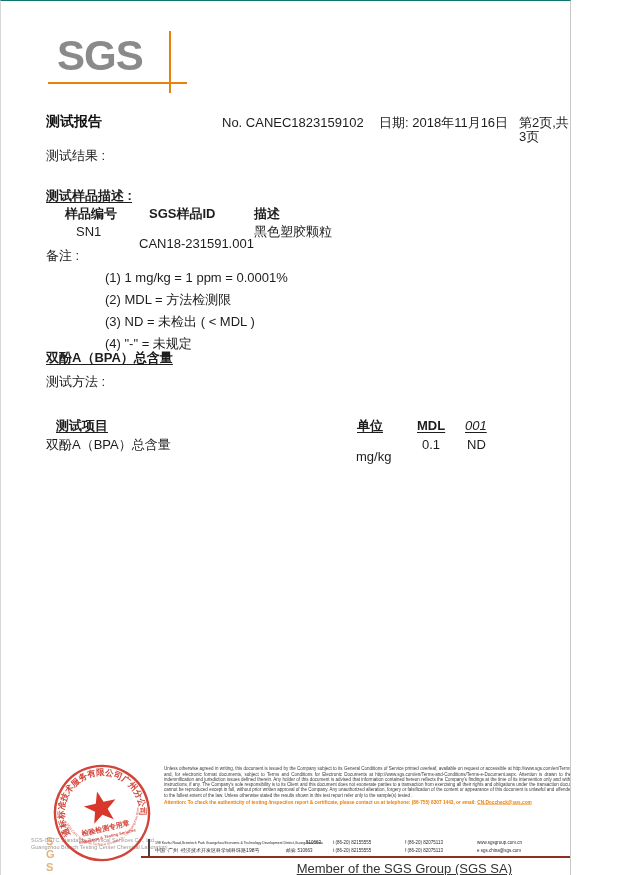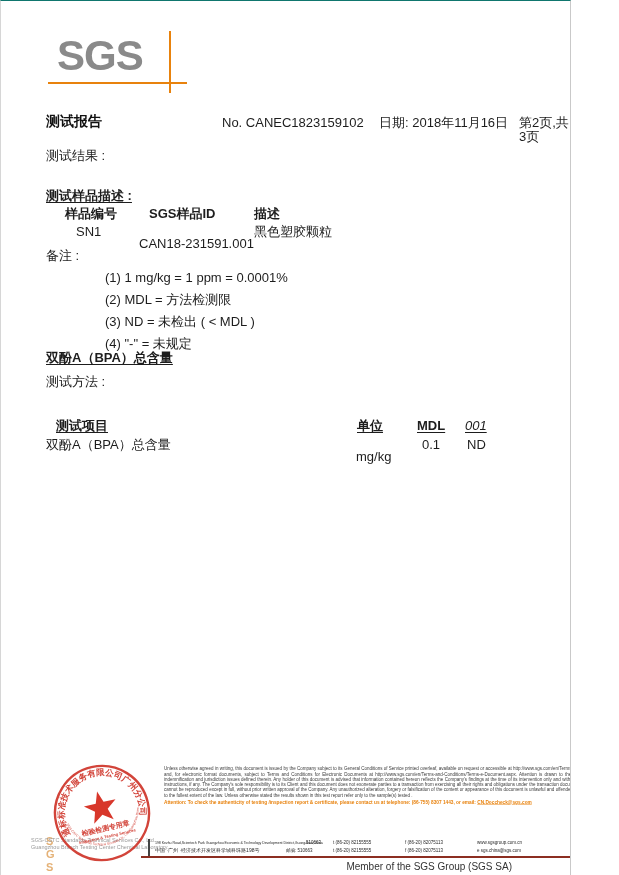--- a/index.html
+++ b/index.html
@@ -23,21 +23,21 @@
   .attention{width:900px;font-size:9.5px;line-height:11px;color:#e8820d;font-weight:bold;margin-top:3px;}
   .attention .mail{text-decoration:underline;}
   .companyline{font-size:11px;line-height:13.5px;color:#9a9a9a;white-space:nowrap;}
   .addr-wrap{width:928px;position:relative;height:34px;}
   .addr-row{position:absolute;left:0;width:928px;height:15px;white-space:nowrap;}
   .addr-row span{position:absolute;font-size:9px;color:#2a2a2a;}
   .addr-en{font-size:7.2px !important;letter-spacing:-0.15px;}
   .addr-cn{font-size:10px !important;}
   .vbar{width:1.5px;background:#444;}
   .rule{background:#8c2e21;}
-  .member{font-size:10px;color:#333;}
+  .member{font-size:13px;color:#333;text-decoration:underline;}
   .watermark{width:11px;word-break:break-all;line-height:13px;font-size:11px;font-weight:bold;color:#e0a45f;opacity:.85;}
   .stamp{opacity:.92;transform:rotate(-13deg);}
 </style>
 </head>
 <body>
 
 <div class="page">
 
   <div class="abs logo-text" style="left:56px;top:34px;">SGS</div>
   <div class="abs orange-vline" style="left:168px;top:30px;height:62px;"></div>

